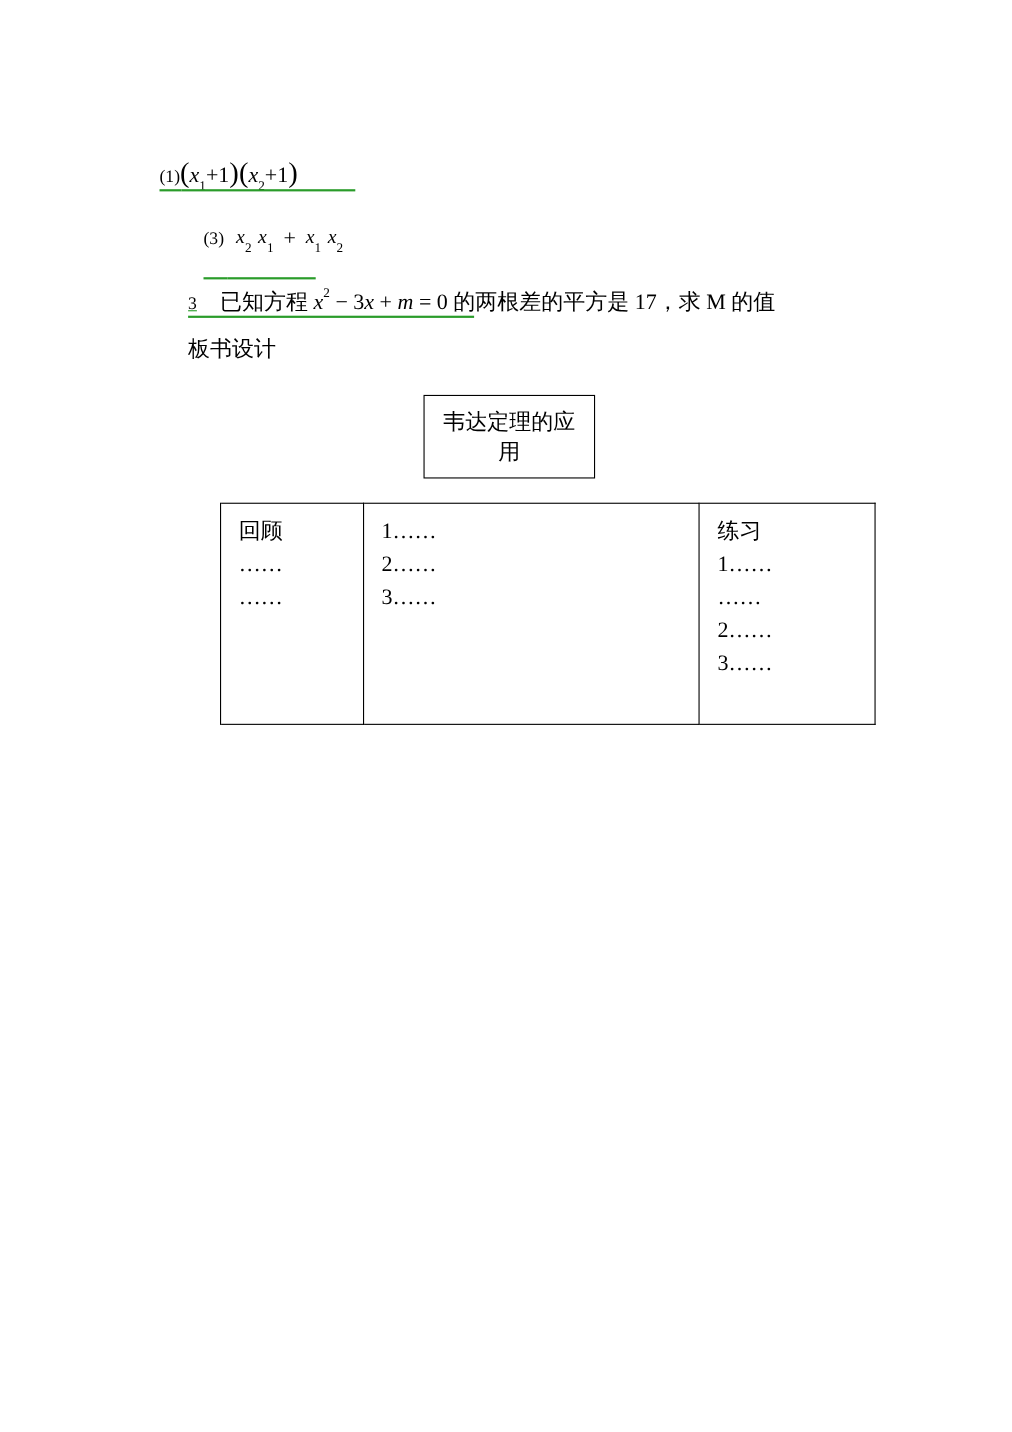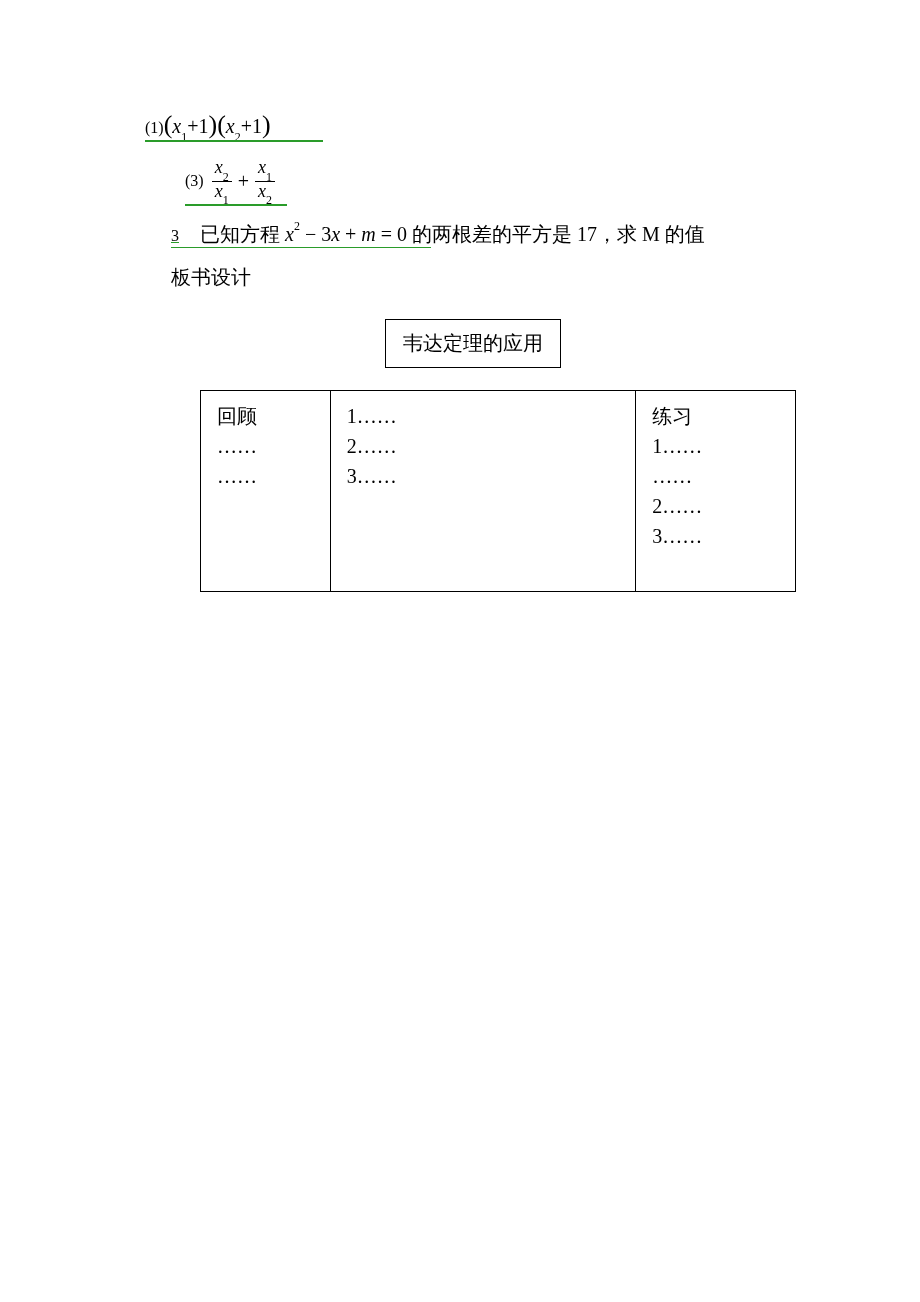--- a/index.html
+++ b/index.html
@@ -11,20 +11,21 @@
       font-size: 20px;
       color: #000;
       position: relative;
     }
     .content {
       padding: 110px 0 0 145px;
     }
     .math-line {
       position: relative;
       margin-bottom: 16px;
+      margin-top: 32px;
     }
     .underline-green {
       position: absolute;
       height: 1.5px;
       background: #2a9c2a;
     }
     .label {
       font-size: 16px;
     }
     .math {
@@ -48,21 +49,21 @@
       font-size: 26px;
       font-family: "Times New Roman", serif;
     }
     .line1 { padding-left: 0; }
     .line2 { padding-left: 45px; }
     .line3 { padding-left: 40px; display: flex; align-items: center; }
     .line4 { padding-left: 26px; }
     .line5 { padding-left: 26px; margin-top: 4px; }
     .frac {
       display: inline-flex;
-      flex-direction: column;
+      flex-direction: row;
       align-items: center;
       vertical-align: middle;
       margin: 0 2px;
       justify-content: space-between;
     }
     .frac-top, .frac-bot {
       font-size: 18px;
       line-height: 1.1;
       padding: 0 3px;
     }
@@ -70,21 +71,21 @@
       width: 100%;
       height: 1px;
       background: #000;
     }
     .plus { font-style: normal; margin: 0 4px; }
     .op { font-style: normal; }
     .eq3-label {
       margin-right: 6px;
     }
     .title-box {
-      width: 176px;
+      width: 156px;
       border: 1px solid #000;
       padding: 10px 14px;
       margin: 28px 0 22px 240px;
       text-align: center;
       font-size: 20px;
     }
     .board {
       display: flex;
       margin-left: 55px;
       width: 596px;

